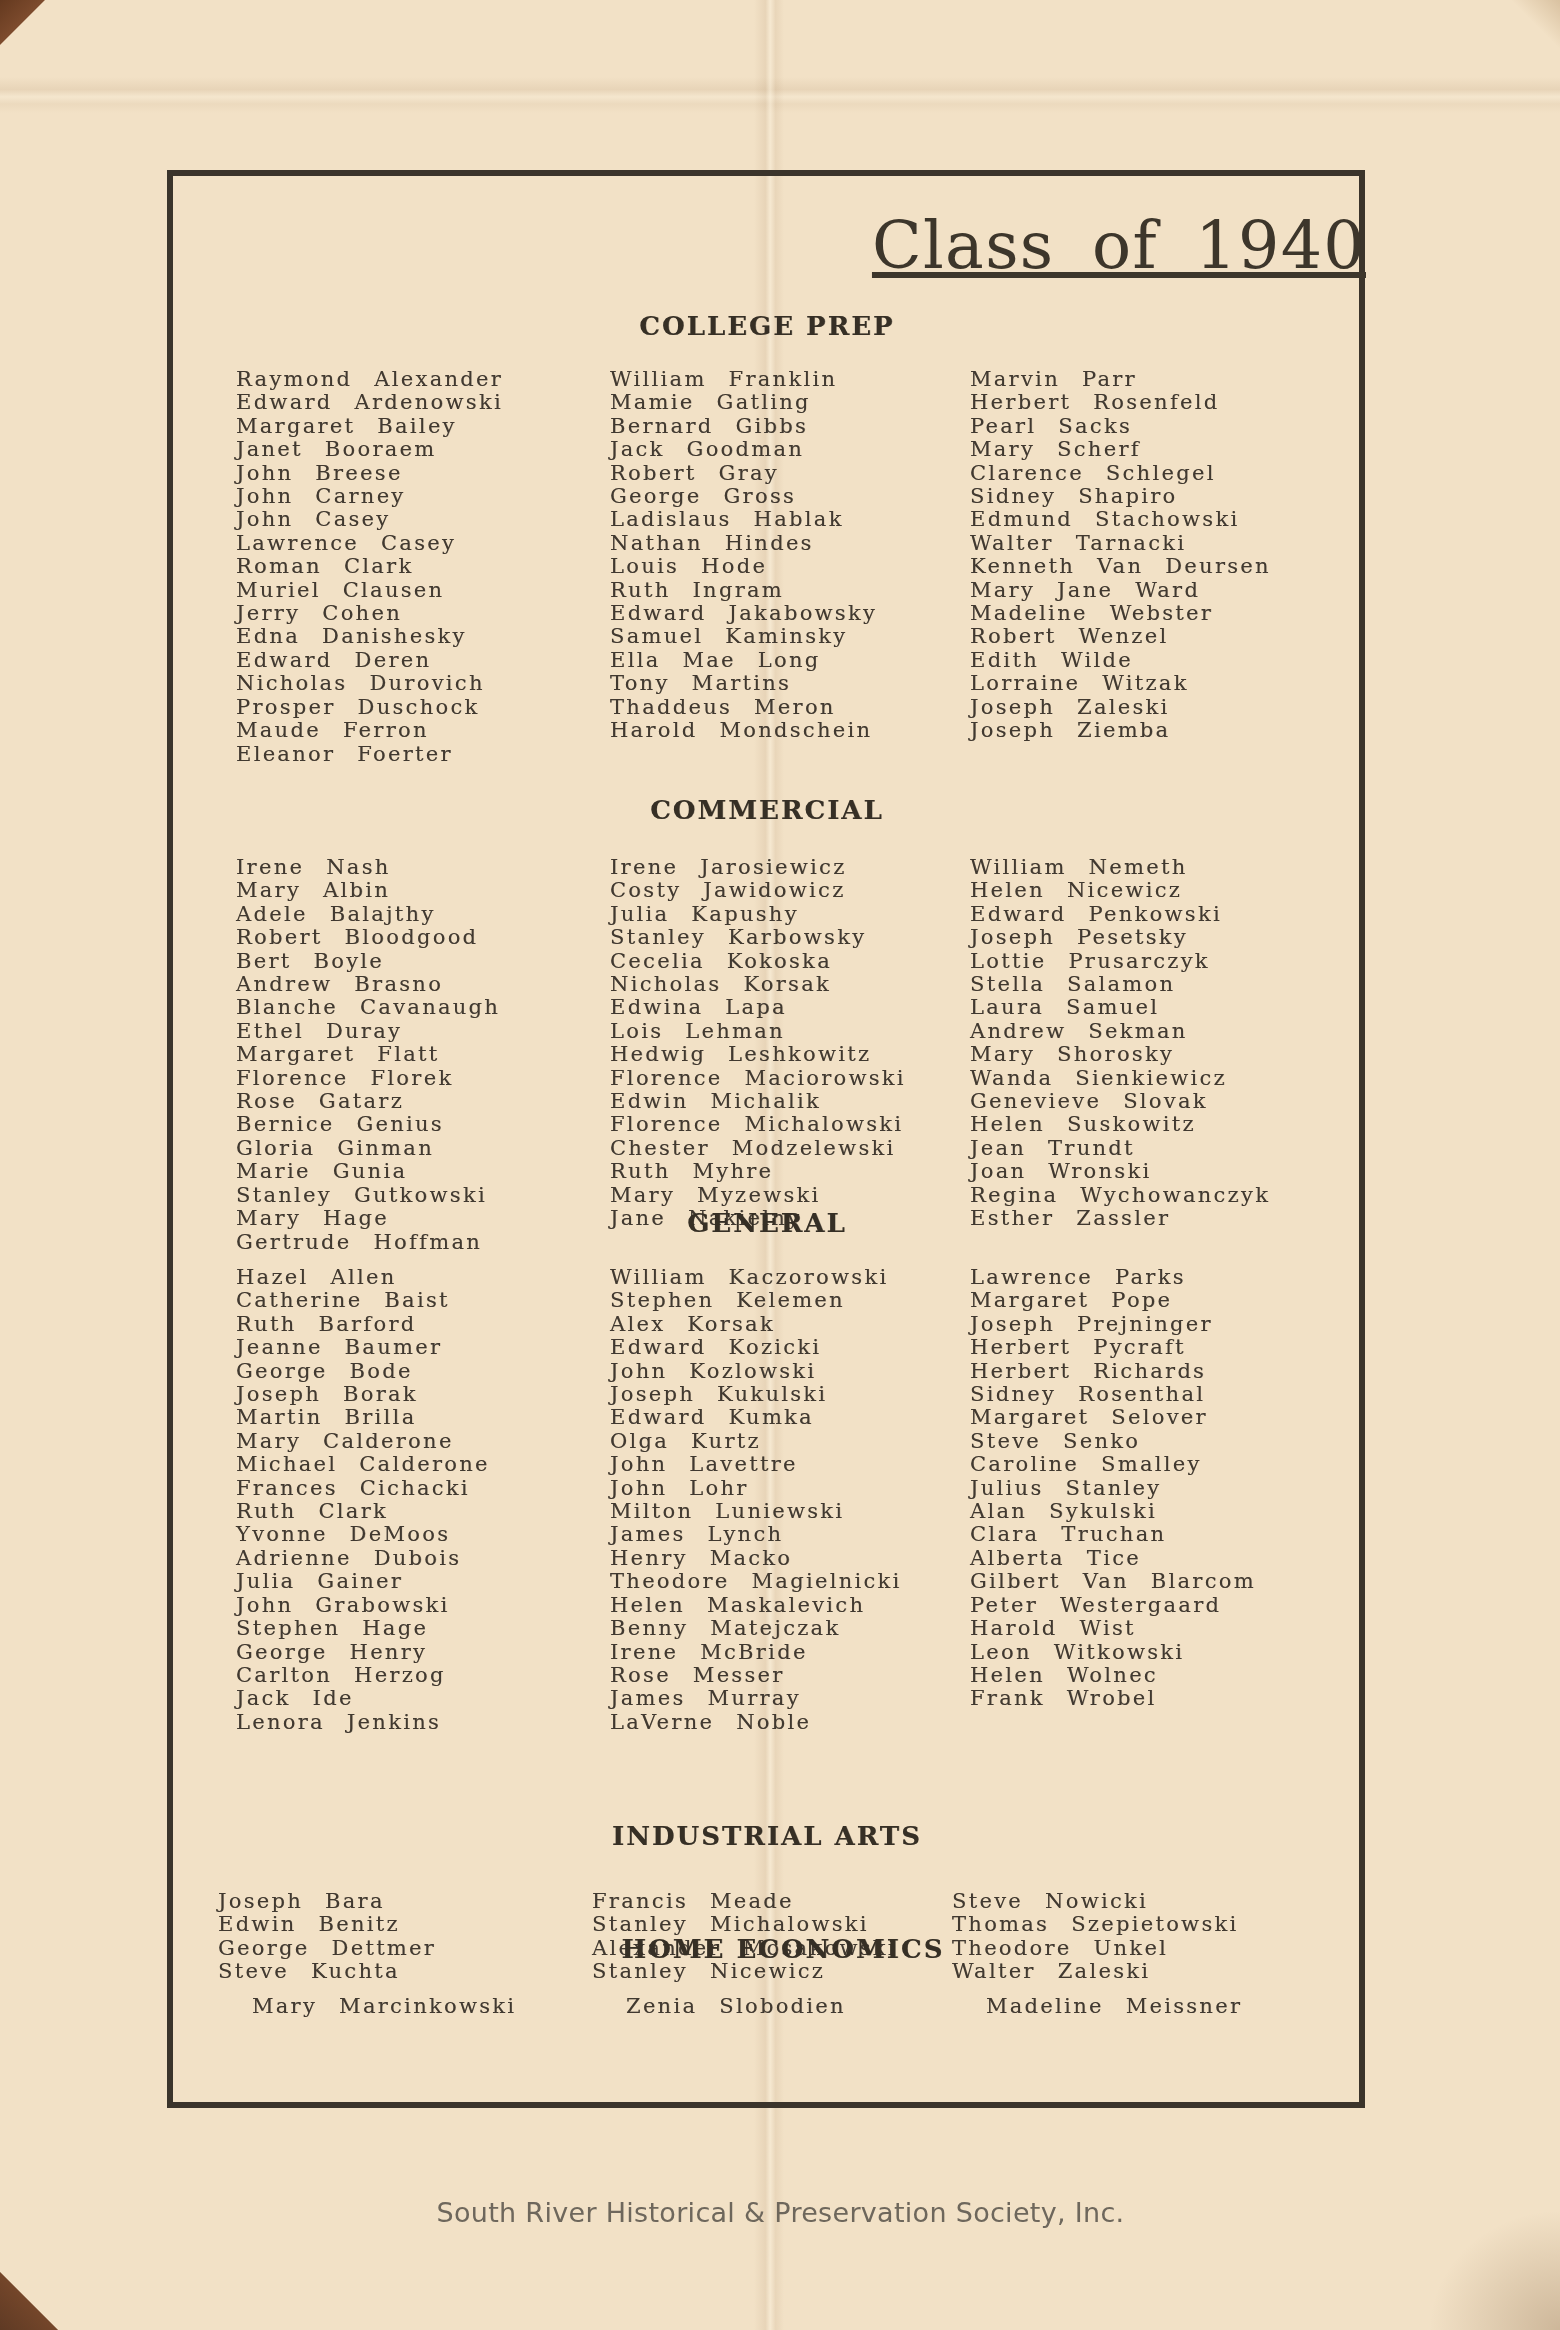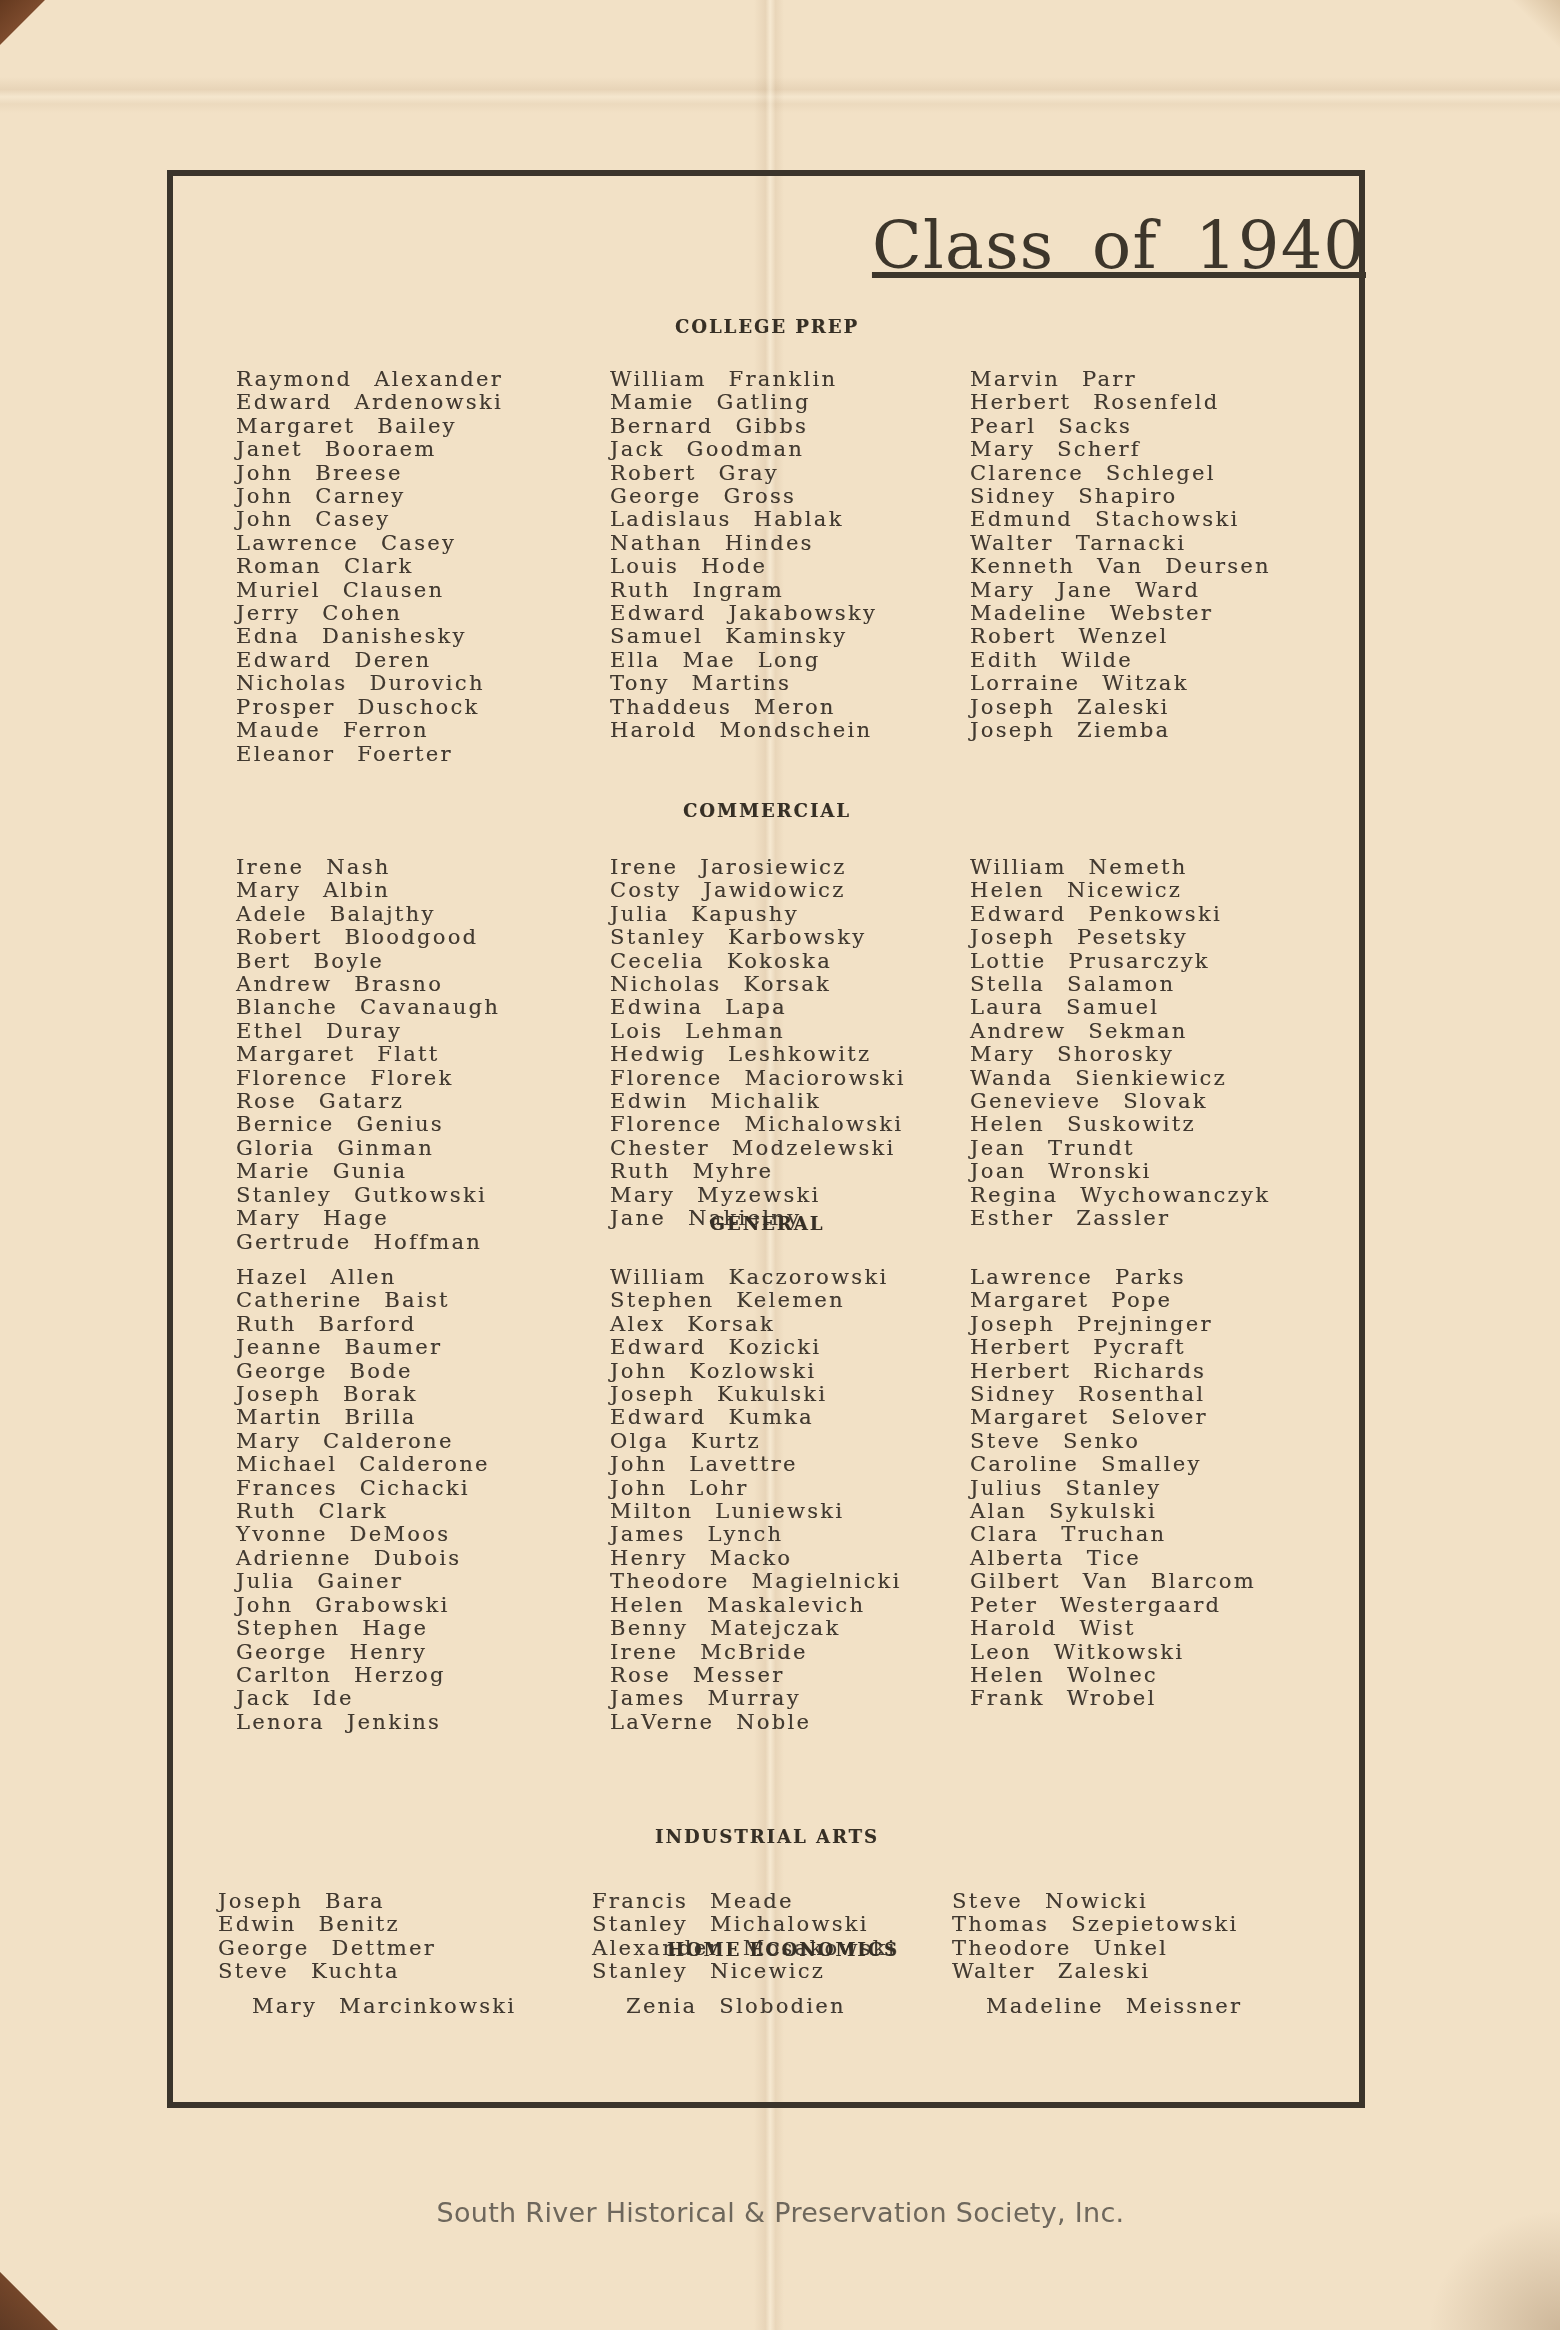--- a/index.html
+++ b/index.html
@@ -48,21 +48,21 @@
     color: #3d362b; letter-spacing: 1.3px; word-spacing: 15.6px; text-decoration: underline;
   }
   #sections { position: absolute; top: 0; left: 0; width: 100%; height: 100%; }
   .sec { position: absolute; left: 174px; width: 1186px; }
   .sec:nth-child(1) { top: 311px; }
   .sec:nth-child(2) { top: 795px; }
   .sec:nth-child(3) { top: 1208px; }
   .sec:nth-child(4) { top: 1821px; }
   .sec:nth-child(5) { top: 1934px; padding-left: 16px; }
   .sec-heading {
-    text-align: center; font-weight: bold; font-size: 18px; line-height: 31px;
+    text-align: center; font-weight: bold; font-size: 26px; line-height: 31px;
     letter-spacing: 2px; color: #362f25;
     text-shadow: 0.4px 0.4px 0 rgba(54,47,37,0.45);
   }
   .sec:nth-child(1) .names { margin-top: 26px; }
   .sec:nth-child(2) .names { margin-top: 30px; }
   .sec:nth-child(3) .names { margin-top: 27px; }
   .sec:nth-child(4) .names { margin-top: 38px; padding-left: 44px; }
   .sec:nth-child(5) .names { margin-top: 30px; }
   .names { display: flex; padding-left: 62px; }
   .col { width: 374px; flex-shrink: 0; }

